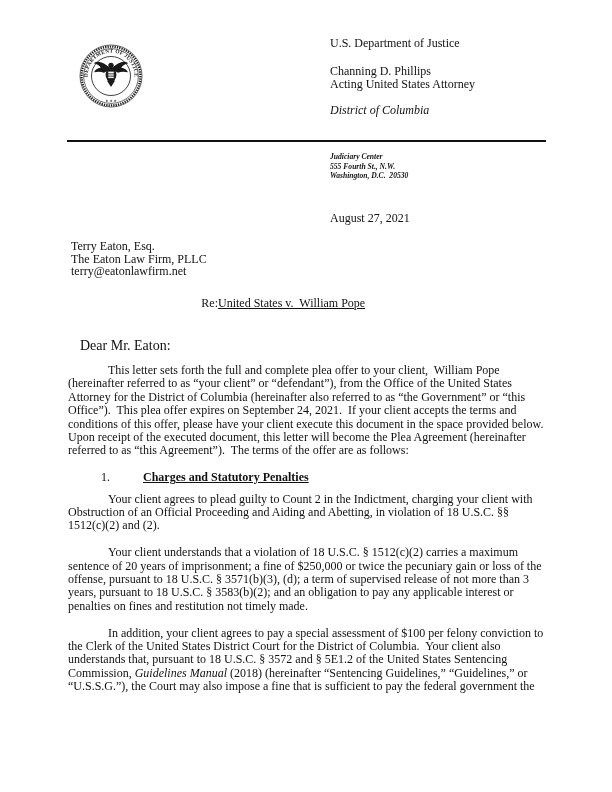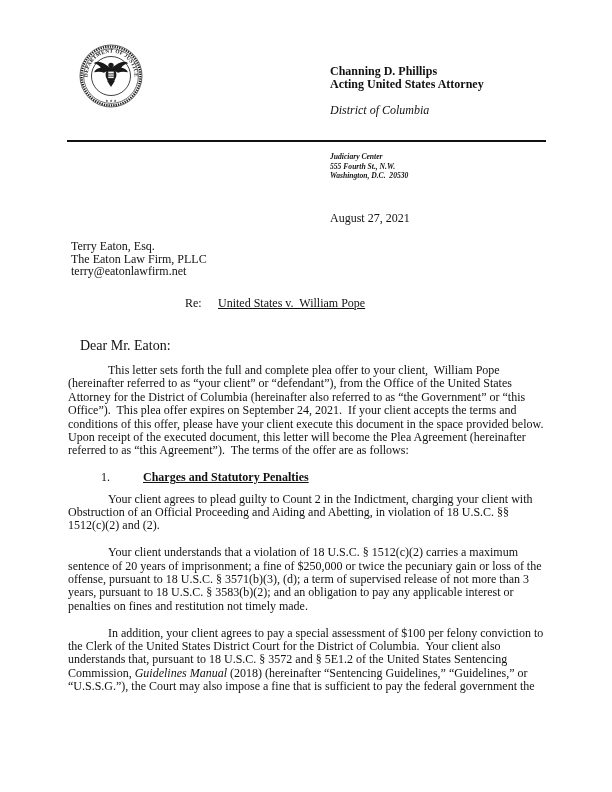--- a/index.html
+++ b/index.html
@@ -10,35 +10,35 @@
     background: #ffffff;
     color: #111111;
     font-family: "Liberation Serif", "DejaVu Serif", serif;
     overflow: hidden;
   }
   .pre { white-space: pre-wrap; }
 
   
   .seal { position: absolute; left: 79px; top: 44px; width: 64px; height: 64px; }
   .hdr-agency   { position: absolute; left: 330px; top: 36px;  font-size: 12px; }
-  .hdr-official { position: absolute; left: 330px; top: 65px;  font-size: 12px; line-height: 13.2px; font-weight: bold; }
+  .hdr-official { position: absolute; left: 330px; top: 65px;  font-size: 12px; line-height: 13.2px; }
   .hdr-district { position: absolute; left: 330px; top: 103px; font-size: 12px; font-style: italic; text-align: center; }
   .rule { position: absolute; left: 67px; top: 140px; width: 479px; height: 1.7px; background: #111; }
   .addr {
     position: absolute; left: 330px; top: 152px;
     font-size: 7.6px; line-height: 9.6px;
     font-style: italic; font-weight: bold;
   }
 
   .date { position: absolute; left: 330px; top: 211px; font-size: 12px; }
 
   .recipient { position: absolute; left: 71px; top: 240px; font-size: 12px; line-height: 12.7px; }
 
   .re-block { position: absolute; left: 185px; top: 297px; font-size: 12px; line-height: 13.2px; }
-  .re-label { display: inline-block; width: 33px; vertical-align: top; }
+  .re-label { display: inline-block; width: 33px; vertical-align: top; text-align: right; }
   .re-lines { display: inline-block; vertical-align: top; }
   .re-lines .case-name { display: block; text-decoration: underline; }
   .re-lines .case-number { display: block; }
 
   .salutation { position: absolute; left: 80px; top: 338px; font-size: 14px; }
 
   .body-block {
     position: absolute; left: 68px; top: 364px; width: 479px;
     font-size: 12px; line-height: 13.4px; text-align: left;
   }
@@ -74,20 +74,21 @@
         <circle cx="50" cy="33.5" r="4.2"></circle>
         <ellipse cx="50" cy="48" rx="8.5" ry="11"></ellipse>
         <path d="M43.5 57 L50 67 L56.5 57 Z"></path>
         <rect x="45.2" y="42.5" width="9.6" height="11" fill="#ffffff" stroke="#1a1a1a" stroke-width="1"></rect>
         <rect x="45.2" y="46" width="9.6" height="1.4"></rect>
         <rect x="45.2" y="49.5" width="9.6" height="1.4"></rect>
       </g>
     </svg>
   </div>
 
+  <div class="hdr-agency">U.S. Department of Justice</div>
   <div class="hdr-official">
     <div>Channing D. Phillips</div>
     <div>Acting United States Attorney</div>
   </div>
   <div class="hdr-district">District of Columbia</div>
 
   <div class="rule"></div>
 
   <div class="addr">
     <div class="pre">Judiciary Center</div>

